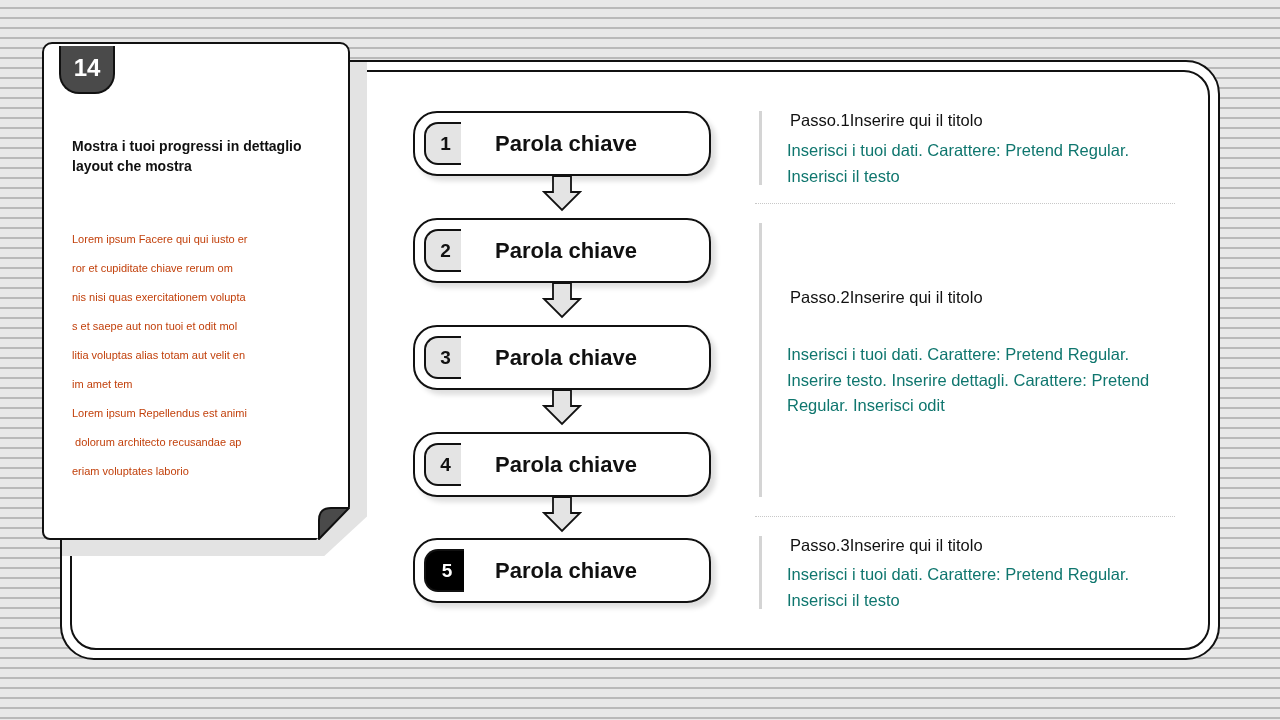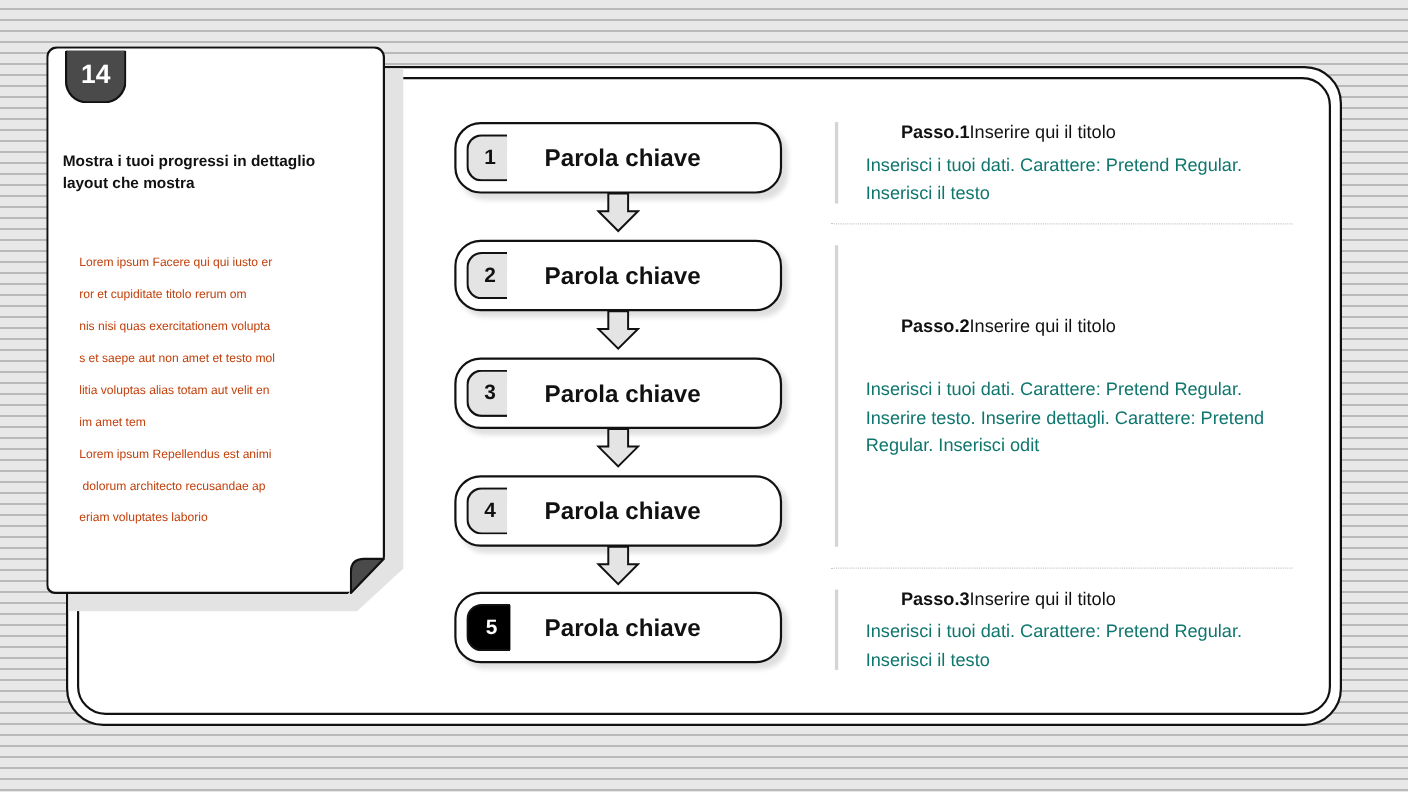--- a/index.html
+++ b/index.html
@@ -36,21 +36,21 @@
   .page-badge {
     position: absolute; left: 59px; top: 46px; width: 56px; height: 48px;
     background: #4a4a4a; border: 2px solid #111; border-top: none;
     border-radius: 0 0 20px 20px;
     color: #fff; font-size: 24px; font-weight: 700;
     display: flex; align-items: center; justify-content: center;
     padding-bottom: 2px;
     text-align: center;
   }
   .card-title {
-    position: absolute; left: 57px; top: 136px; width: 265px;
+    position: absolute; left: 72px; top: 136px; width: 265px;
     font-size: 14px; font-weight: 700; color: #111; line-height: 20px;
   }
   .card-body {
     position: absolute; left: 72px; top: 225px; width: 258px;
     font-size: 11px; color: #c2410c; line-height: 29px;
     text-align: justify; word-break: break-all;
   }
   
   .step {
     position: absolute; left: 413px; width: 298px; height: 65px;
@@ -69,21 +69,21 @@
     position: absolute; left: 60px; right: 0; top: 0; bottom: 0;
     display: flex; align-items: center; justify-content: center;
     font-size: 22px; font-weight: 700; color: #111; padding-right: 52px;
   }
   .arrow { position: absolute; left: 542px; width: 40px; height: 38px; }
   
   .desc-bar { position: absolute; left: 759px; width: 3px; background: #d4d4d4; }
   .desc-title {
     position: absolute; left: 790px; font-size: 16.5px; color: #111;
   }
-  .desc-title b { font-weight: 700; margin-left: 29px; }
+  .desc-title b { font-weight: 400; }
   .desc-text {
     position: absolute; left: 787px; width: 390px;
     font-size: 16.5px; line-height: 25.5px; color: #0f766e;
   }
   .divider {
     position: absolute; left: 755px; width: 420px; height: 0;
     border-top: 1.5px dotted #c8c8c8;
   }
 </style>
 </head>
@@ -94,23 +94,23 @@
 
 <div class="card-shadow"></div>
 <div class="card"></div>
 <svg class="card-fold" viewBox="0 0 32 34">
   <path d="M1 33 L1 14 Q1 2 13 2 L31 2 Z" fill="#4a4a4a" stroke="#111" stroke-width="2" stroke-linejoin="round"></path>
 </svg>
 <div class="page-badge">14</div>
 <div class="card-title">Mostra i tuoi progressi in dettaglio layout che mostra</div>
 <div class="card-body">
   <div>Lorem ipsum Facere qui qui iusto er</div>
-  <div>ror et cupiditate titolo rerum om</div>
+  <div>ror et cupiditate chiave rerum om</div>
   <div>nis nisi quas exercitationem volupta</div>
-  <div>s et saepe aut non amet et testo mol</div>
+  <div>s et saepe aut non tuoi et odit mol</div>
   <div>litia voluptas alias totam aut velit en</div>
   <div>im amet tem</div>
   <div>Lorem ipsum Repellendus est animi</div>
   <div style="white-space:pre;"> dolorum architecto recusandae ap</div>
   <div>eriam voluptates laborio</div>
 </div>
 
 <div class="step" style="top:111px;">
   <div class="step-num">1</div>
   <div class="step-label">Parola chiave</div>

